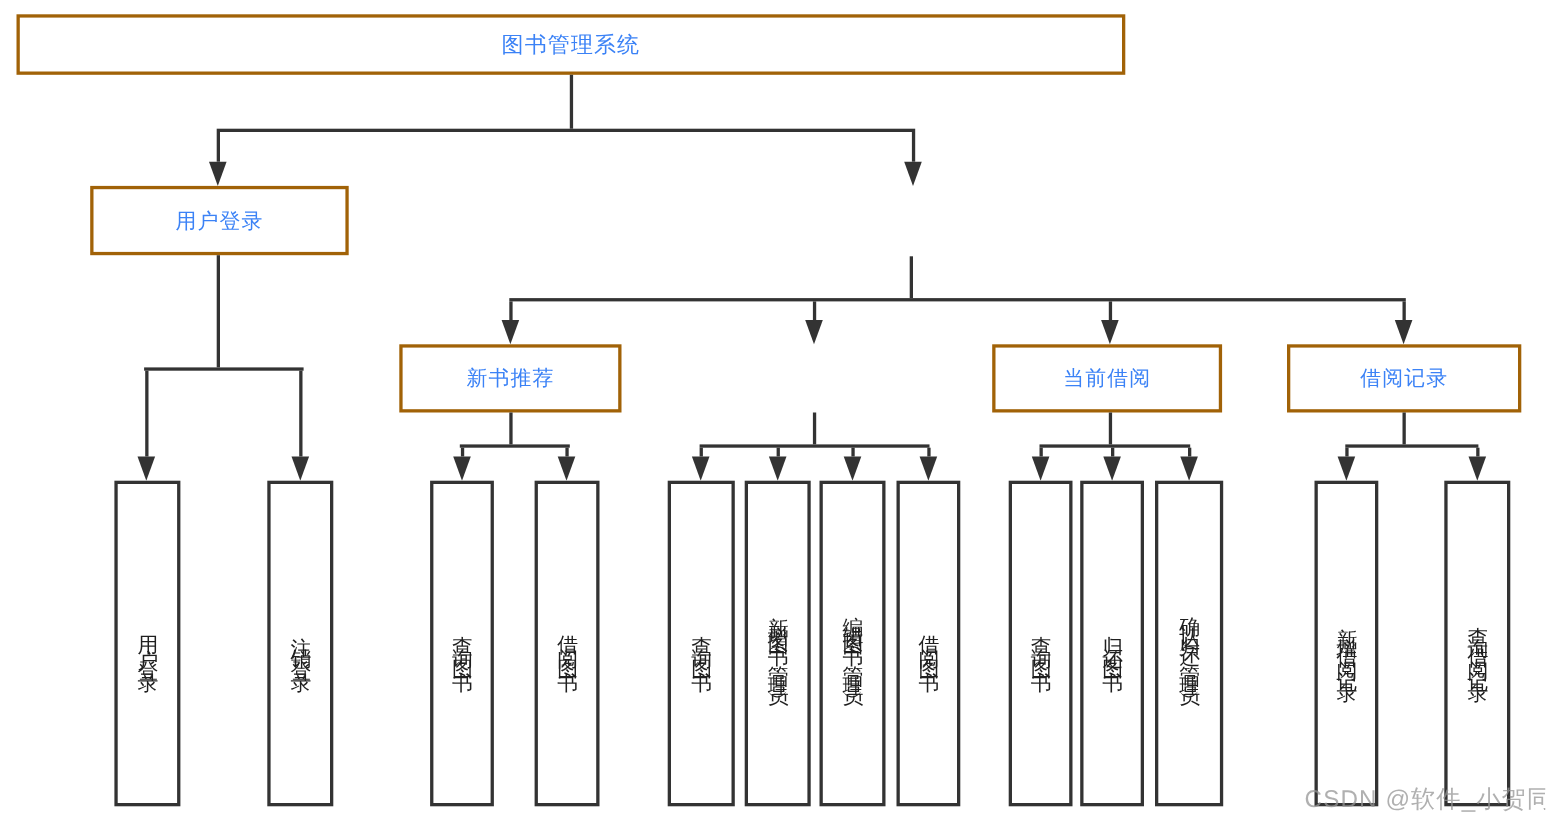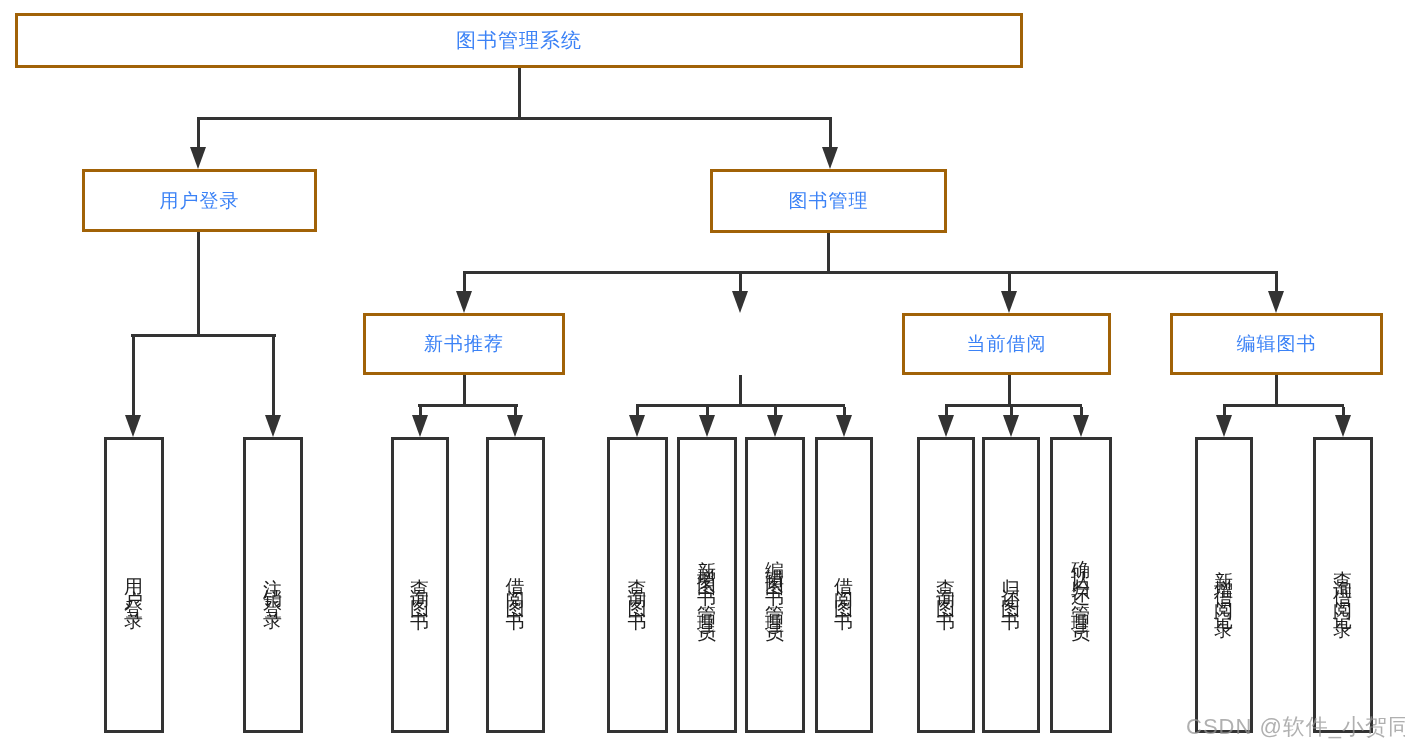--- a/index.html
+++ b/index.html
@@ -62,21 +62,20 @@
   <div class="box" style="left:15px;top:13px;width:1008px;height:55px;font-size:20px;">图书管理系统</div>
 
   <div class="vline" style="left:518px;top:68px;width:3px;height:49px;"></div>
   <div class="hline" style="left:197px;top:117px;width:635px;height:3px;"></div>
   <div class="vline" style="left:197px;top:120px;width:3px;height:27px;"></div>
   <div class="arrow" style="left:190px;top:147px;"></div>
   <div class="vline" style="left:829px;top:120px;width:3px;height:27px;"></div>
   <div class="arrow" style="left:822px;top:147px;"></div>
 
   <div class="box" style="left:82px;top:169px;width:235px;height:63px;">用户登录</div>
-  <div class="box" style="left:710px;top:169px;width:237px;height:64px;">图书管理</div>
 
   <div class="vline" style="left:197px;top:232px;width:3px;height:102px;"></div>
   <div class="hline" style="left:131px;top:334px;width:145px;height:3px;"></div>
   <div class="vline" style="left:132px;top:337px;width:3px;height:78px;"></div>
   <div class="arrow" style="left:125px;top:415px;"></div>
   <div class="vline" style="left:272px;top:337px;width:3px;height:78px;"></div>
   <div class="arrow" style="left:265px;top:415px;"></div>
 
   <div class="vline" style="left:827px;top:233px;width:3px;height:38px;"></div>
   <div class="hline" style="left:463px;top:271px;width:815px;height:3px;"></div>
@@ -84,21 +83,21 @@
   <div class="arrow" style="left:456px;top:291px;"></div>
   <div class="vline" style="left:739px;top:274px;width:3px;height:17px;"></div>
   <div class="arrow" style="left:732px;top:291px;"></div>
   <div class="vline" style="left:1008px;top:274px;width:3px;height:17px;"></div>
   <div class="arrow" style="left:1001px;top:291px;"></div>
   <div class="vline" style="left:1275px;top:274px;width:3px;height:17px;"></div>
   <div class="arrow" style="left:1268px;top:291px;"></div>
 
   <div class="box" style="left:363px;top:313px;width:202px;height:62px;">新书推荐</div>
   <div class="box" style="left:902px;top:313px;width:209px;height:62px;">当前借阅</div>
-  <div class="box" style="left:1170px;top:313px;width:213px;height:62px;">编辑图书</div>
+  <div class="box" style="left:1170px;top:313px;width:213px;height:62px;">借阅记录</div>
 
   <div class="vline" style="left:463px;top:375px;width:3px;height:29px;"></div>
   <div class="hline" style="left:418px;top:404px;width:100px;height:3px;"></div>
   <div class="vline" style="left:419px;top:407px;width:3px;height:8px;"></div>
   <div class="arrow" style="left:412px;top:415px;"></div>
   <div class="vline" style="left:514px;top:407px;width:3px;height:8px;"></div>
   <div class="arrow" style="left:507px;top:415px;"></div>
 
   <div class="vline" style="left:739px;top:375px;width:3px;height:29px;"></div>
   <div class="hline" style="left:636px;top:404px;width:209px;height:3px;"></div>

